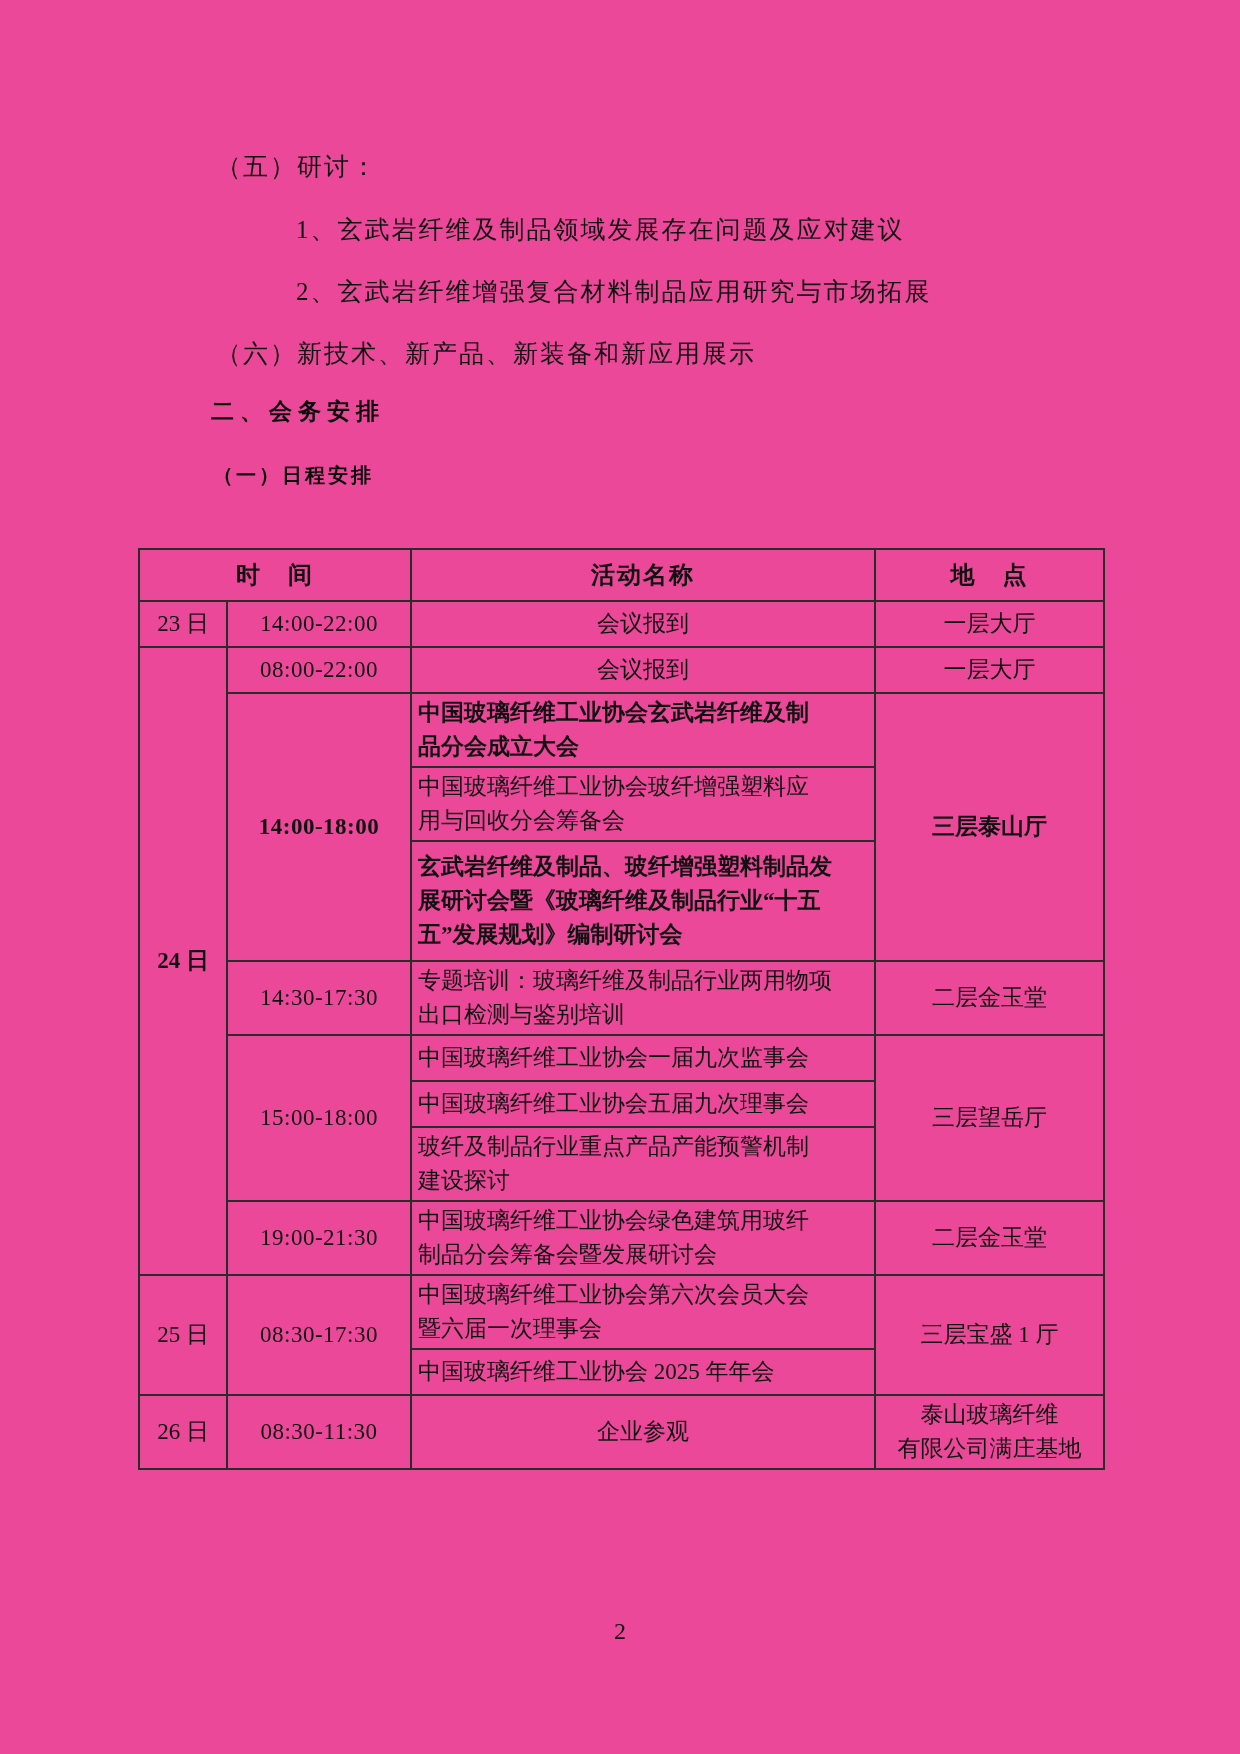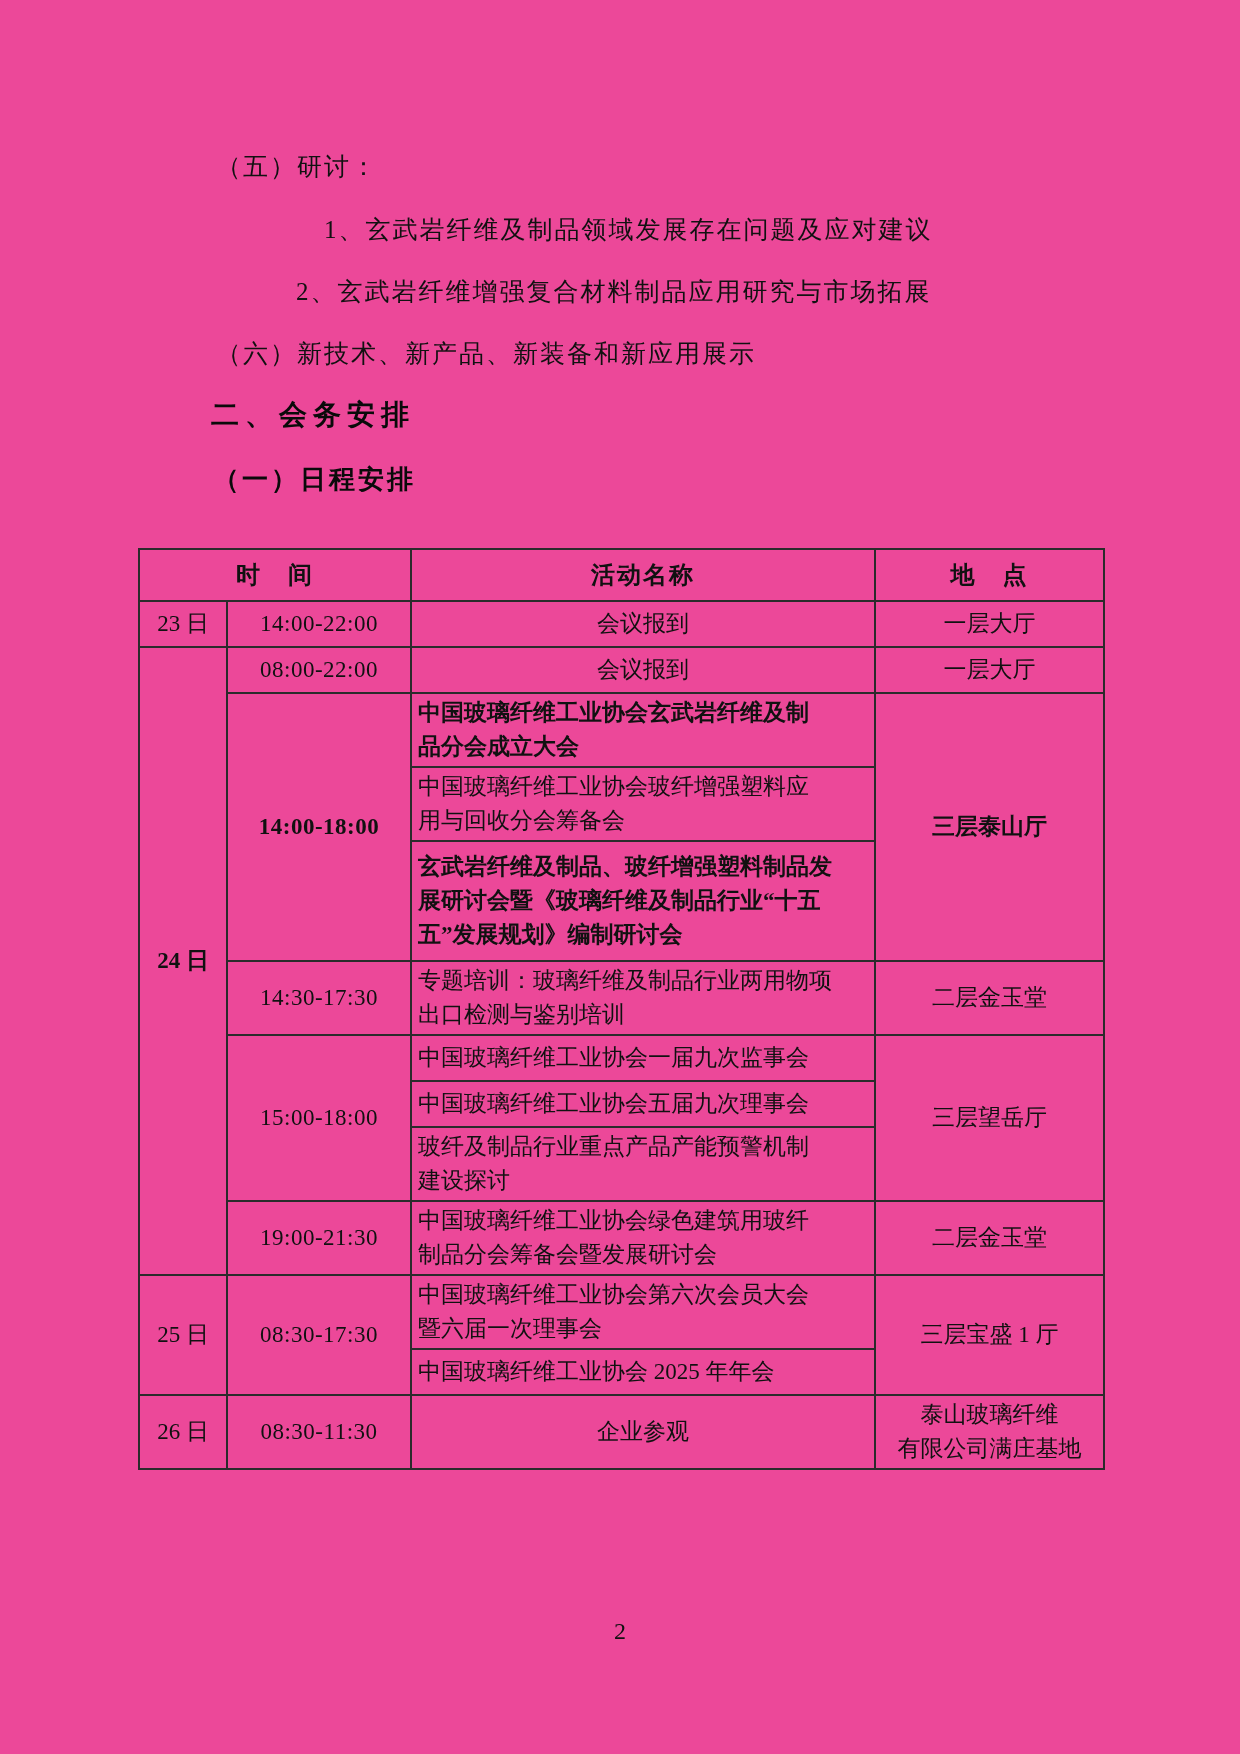--- a/index.html
+++ b/index.html
@@ -17,40 +17,40 @@
   .intro-line {
     position: absolute;
     left: 216px;
     font-size: 25px;
     letter-spacing: 2px;
     white-space: nowrap;
     color: #111;
   }
   .intro-line.sub { left: 296px; }
   .p5 { top: 150px; }
-  .p5s1 { top: 213px; margin-left: 28px; }
+  .p5s1 { top: 213px; }
   .p5s2 { top: 275px; }
   .p6 { top: 337px; }
   
   .h-main {
     position: absolute;
     left: 211px;
     top: 396px;
     font-family: "Liberation Sans", "DejaVu Sans", sans-serif;
-    font-size: 28px;
+    font-size: 23px;
     font-weight: bold;
     letter-spacing: 6px;
     color: #0a0a0a;
   }
   .h-sub {
     position: absolute;
     left: 213px;
     top: 462px;
     font-family: "Liberation Sans", "DejaVu Sans", sans-serif;
-    font-size: 26px;
+    font-size: 20px;
     font-weight: bold;
     letter-spacing: 3px;
     color: #0a0a0a;
   }
   
   table.schedule {
     position: absolute;
     left: 138px;
     top: 548px;
     width: 965px;

